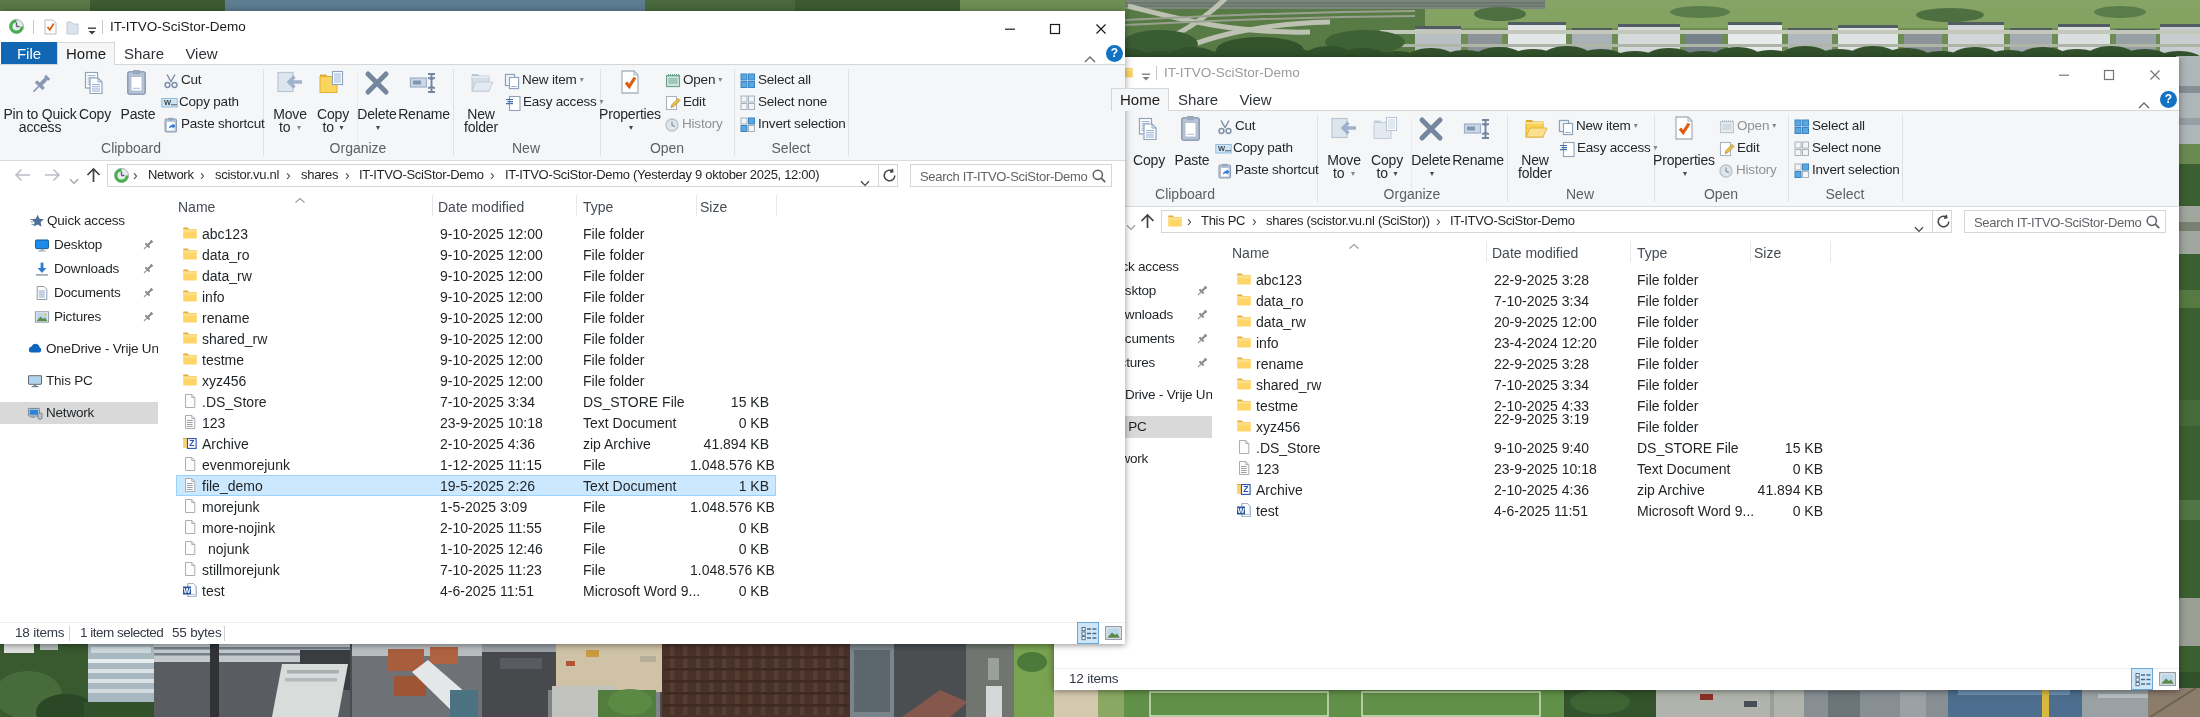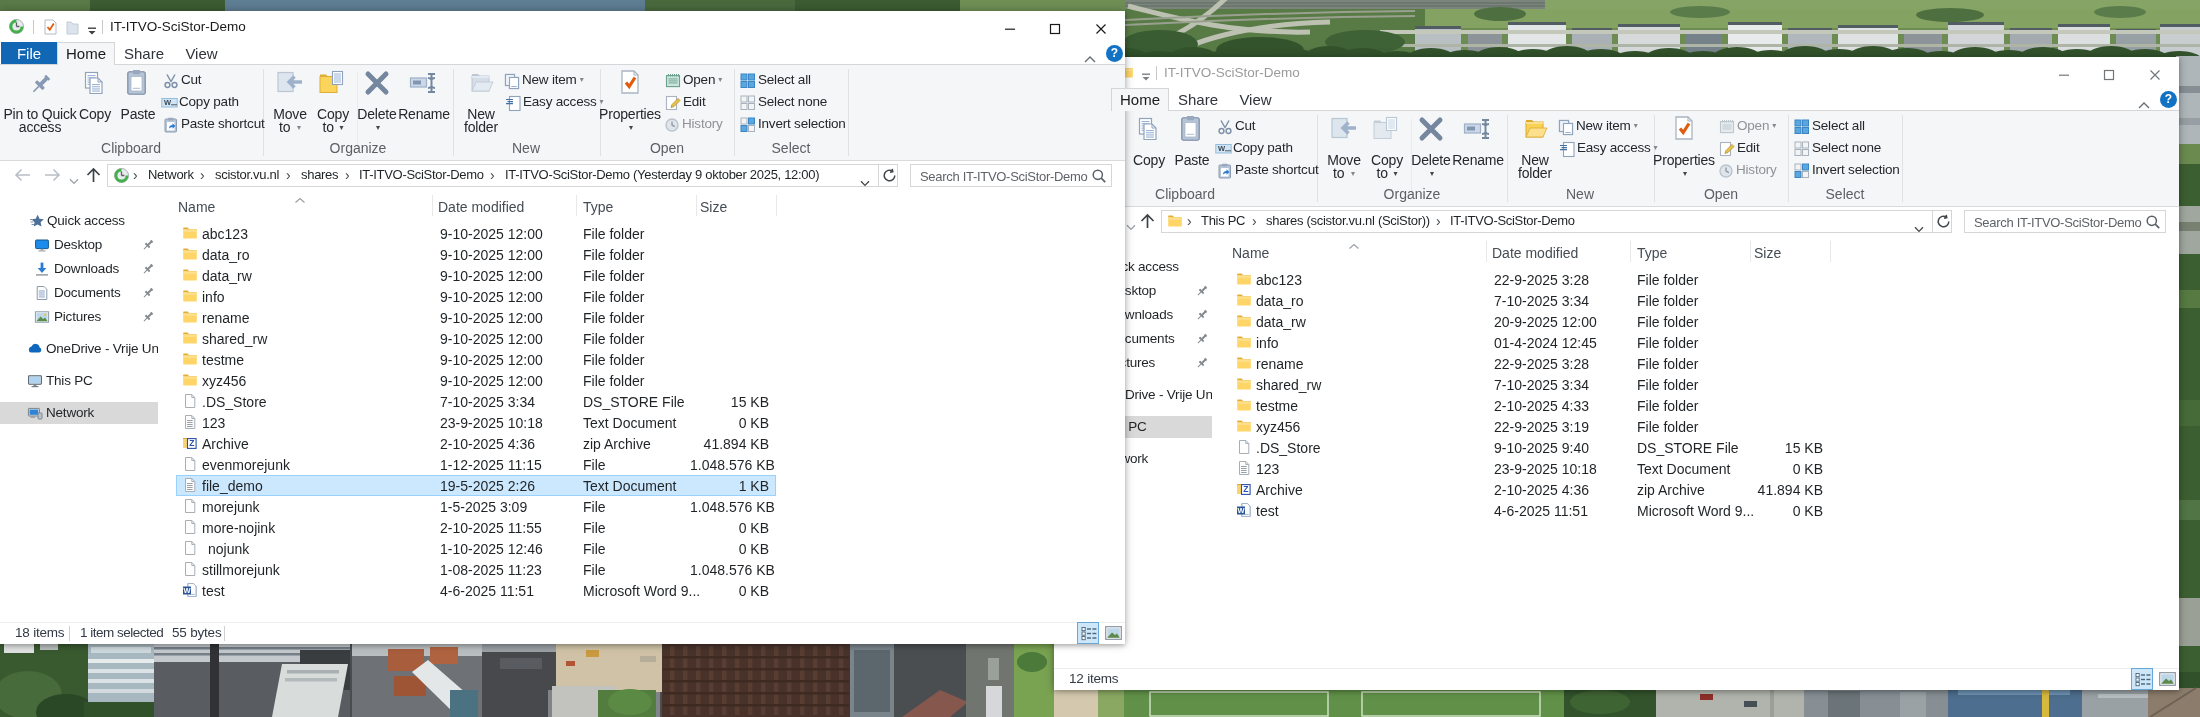--- a/index.html
+++ b/index.html
@@ -612,21 +612,21 @@
           </svg></div>
         <div class="cell" style="left:202px;top:257px">data_rw</div>
         <div class="cell" style="left:440px;top:257px">20-9-2025 12:00</div>
         <div class="cell" style="left:583px;top:257px">File folder</div>
         <div style="position:absolute;left:182px;top:277px"><svg width="16" height="16" viewBox="0 0 16 16">
             <path d="M1.2 4.6 L1.2 3.2 Q1.2 2.6 1.8 2.6 L5.6 2.6 L7.2 4.2 L14.4 4.2 Q14.8 4.2 14.8 4.8 L14.8 5.6 Z" fill="#e3ac35"></path>
             <rect x="1.2" y="4.6" width="13.6" height="8.8" rx="0.4" fill="#ffd567"></rect>
             <rect x="1.2" y="4.6" width="13.6" height="2.2" fill="#fce08e"></rect>
           </svg></div>
         <div class="cell" style="left:202px;top:278px">info</div>
-        <div class="cell" style="left:440px;top:278px">01-4-2024 12:45</div>
+        <div class="cell" style="left:440px;top:278px">23-4-2024 12:20</div>
         <div class="cell" style="left:583px;top:278px">File folder</div>
         <div style="position:absolute;left:182px;top:298px"><svg width="16" height="16" viewBox="0 0 16 16">
             <path d="M1.2 4.6 L1.2 3.2 Q1.2 2.6 1.8 2.6 L5.6 2.6 L7.2 4.2 L14.4 4.2 Q14.8 4.2 14.8 4.8 L14.8 5.6 Z" fill="#e3ac35"></path>
             <rect x="1.2" y="4.6" width="13.6" height="8.8" rx="0.4" fill="#ffd567"></rect>
             <rect x="1.2" y="4.6" width="13.6" height="2.2" fill="#fce08e"></rect>
           </svg></div>
         <div class="cell" style="left:202px;top:299px">rename</div>
         <div class="cell" style="left:440px;top:299px">22-9-2025 3:28</div>
         <div class="cell" style="left:583px;top:299px">File folder</div>
         <div style="position:absolute;left:182px;top:319px"><svg width="16" height="16" viewBox="0 0 16 16">
@@ -644,21 +644,21 @@
           </svg></div>
         <div class="cell" style="left:202px;top:341px">testme</div>
         <div class="cell" style="left:440px;top:341px">2-10-2025 4:33</div>
         <div class="cell" style="left:583px;top:341px">File folder</div>
         <div style="position:absolute;left:182px;top:361px"><svg width="16" height="16" viewBox="0 0 16 16">
             <path d="M1.2 4.6 L1.2 3.2 Q1.2 2.6 1.8 2.6 L5.6 2.6 L7.2 4.2 L14.4 4.2 Q14.8 4.2 14.8 4.8 L14.8 5.6 Z" fill="#e3ac35"></path>
             <rect x="1.2" y="4.6" width="13.6" height="8.8" rx="0.4" fill="#ffd567"></rect>
             <rect x="1.2" y="4.6" width="13.6" height="2.2" fill="#fce08e"></rect>
           </svg></div>
         <div class="cell" style="left:202px;top:362px">xyz456</div>
-        <div class="cell" style="left:440px;top:362px">22-9-2025 3:19</div>
+        <div class="cell" style="left:440px;top:354px">22-9-2025 3:19</div>
         <div class="cell" style="left:583px;top:362px">File folder</div>
         <div style="position:absolute;left:182px;top:382px"><svg width="16" height="16" viewBox="0 0 16 16">
             <path d="M3.5 1.5 H9.8 L12.8 4.5 V14.5 H3.5 Z" fill="#fdfdfd" stroke="#a6aeb6" stroke-width="1"></path>
             <path d="M9.8 1.5 V4.5 H12.8" fill="none" stroke="#a6aeb6" stroke-width="1"></path>
           </svg></div>
         <div class="cell" style="left:202px;top:383px">.DS_Store</div>
         <div class="cell" style="left:440px;top:383px">9-10-2025 9:40</div>
         <div class="cell" style="left:583px;top:383px">DS_STORE File</div>
         <div class="cell" style="left:690px;top:383px;width:79px;text-align:right">15 KB</div>
         <div style="position:absolute;left:182px;top:403px"><svg width="16" height="16" viewBox="0 0 16 16">
@@ -1228,21 +1228,21 @@
           </svg></div>
         <div class="cell" style="left:208px;top:530px">nojunk</div>
         <div class="cell" style="left:440px;top:530px">1-10-2025 12:46</div>
         <div class="cell" style="left:583px;top:530px">File</div>
         <div class="cell" style="left:690px;top:530px;width:79px;text-align:right">0 KB</div>
         <div style="position:absolute;left:182px;top:550px"><svg width="16" height="16" viewBox="0 0 16 16">
             <path d="M3.5 1.5 H9.8 L12.8 4.5 V14.5 H3.5 Z" fill="#fdfdfd" stroke="#a6aeb6" stroke-width="1"></path>
             <path d="M9.8 1.5 V4.5 H12.8" fill="none" stroke="#a6aeb6" stroke-width="1"></path>
           </svg></div>
         <div class="cell" style="left:202px;top:551px">stillmorejunk</div>
-        <div class="cell" style="left:440px;top:551px">1-08-2025 11:23</div>
+        <div class="cell" style="left:440px;top:551px">7-10-2025 11:23</div>
         <div class="cell" style="left:583px;top:551px">File</div>
         <div class="cell" style="left:690px;top:551px;width:79px;text-align:right">1.048.576 KB</div>
         <div style="position:absolute;left:182px;top:571px"><svg width="16" height="16" viewBox="0 0 16 16">
             <rect x="8.2" y="6" width="4.6" height="0.9" fill="#9db8d8"></rect>
             <path d="M6 1.5 H11.3 L14 4.2 V14.5 H6 Z" fill="#fdfdfd" stroke="#9fb0c6" stroke-width="0.9"></path>
             <rect x="8.2" y="8" width="4.6" height="0.9" fill="#9db8d8"></rect>
             <path d="M6 1.5 H11.3 L14 4.2 V14.5 H6 Z" fill="#fdfdfd" stroke="#9fb0c6" stroke-width="0.9"></path>
             <rect x="8.2" y="10" width="4.6" height="0.9" fill="#9db8d8"></rect>
             <path d="M6 1.5 H11.3 L14 4.2 V14.5 H6 Z" fill="#fdfdfd" stroke="#9fb0c6" stroke-width="0.9"></path>
             <rect x="8.2" y="12" width="4.6" height="0.9" fill="#9db8d8"></rect>

